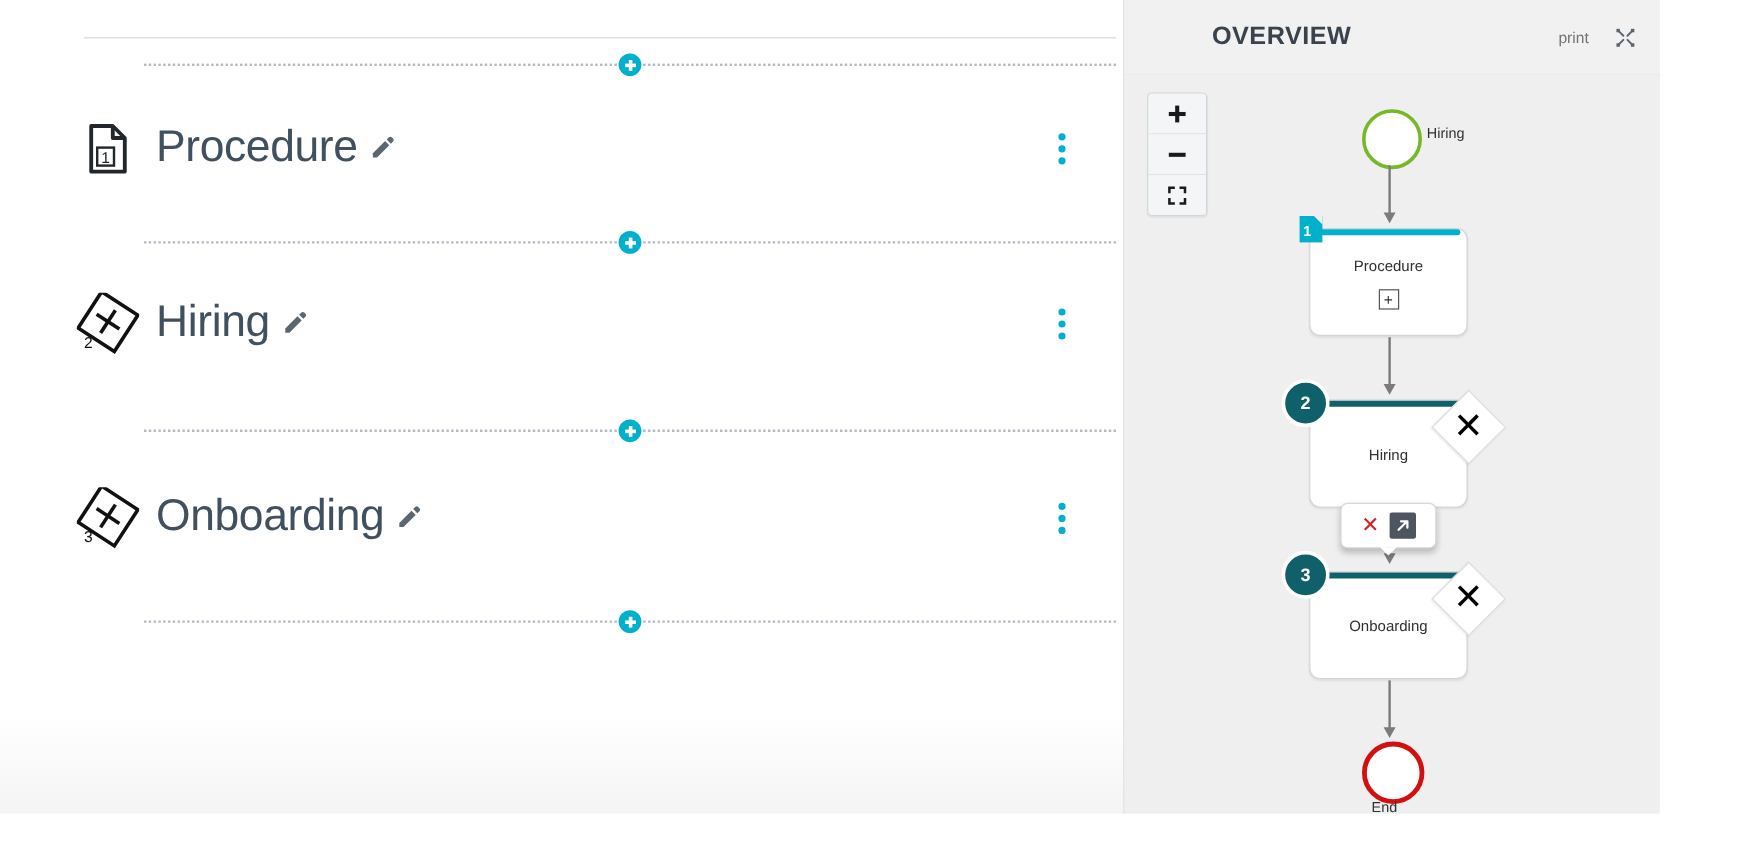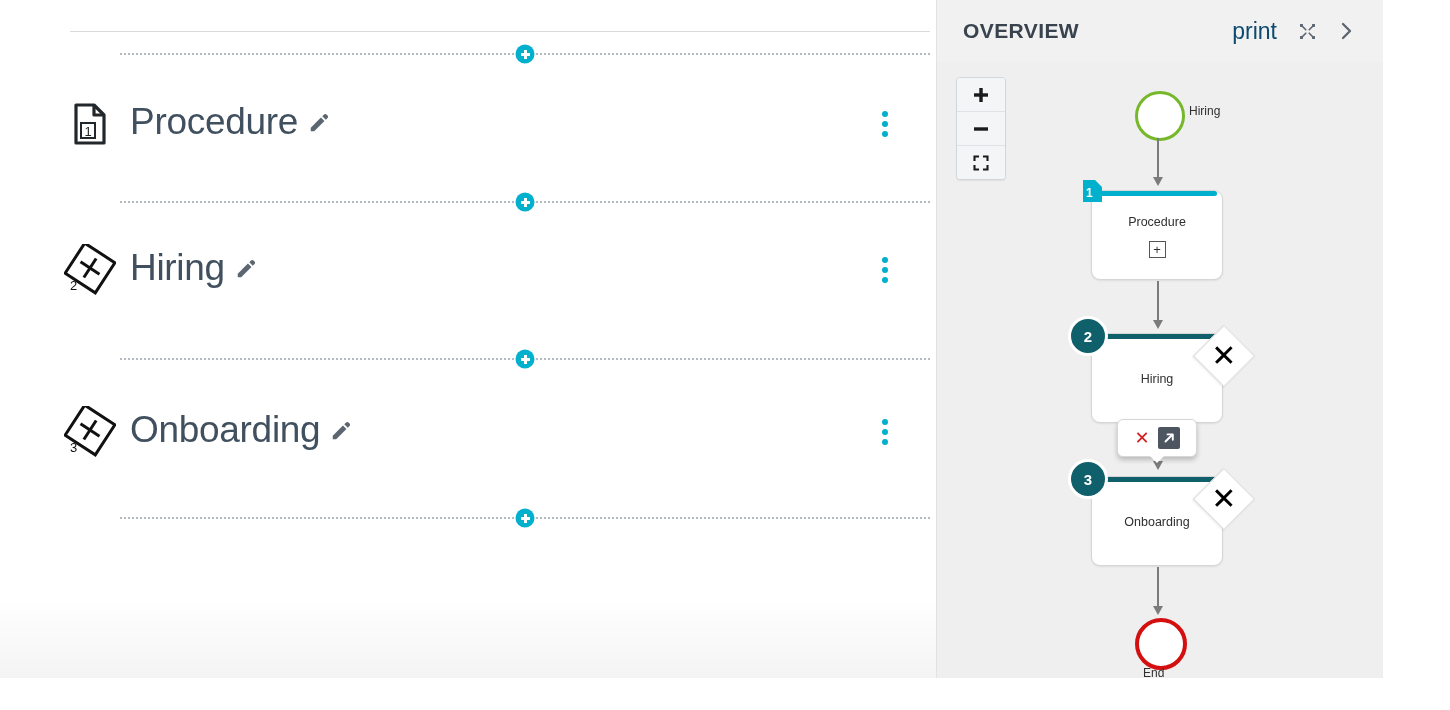--- a/index.html
+++ b/index.html
@@ -143,38 +143,39 @@
   }
   #ov-header {
     position: absolute;
     left: 0; top: 0;
     width: 100%;
     height: 62px;
     background: #f1f1f1;
     border-bottom: 1px solid #dedede;
     display: flex;
     align-items: center;
+    padding-left: 47px;
   }
   #ov-title {
     margin-left: 26px;
     font-size: 21px;
     font-weight: bold;
     color: #39434e;
     letter-spacing: .4px;
   }
   #ov-actions {
     margin-left: auto;
     display: flex;
     align-items: center;
     gap: 20px;
     margin-right: 26px;
   }
   #ov-print {
-    font-size: 23px;
-    color: #0c4a6e;
+    font-size: 13px;
+    color: #737373;
     cursor: pointer;
   }
   .ov-icon-btn {
     width: 20px; height: 20px;
     display: flex; align-items: center; justify-content: center;
     cursor: pointer;
   }
 
   #ov-canvas {
     position: absolute;

